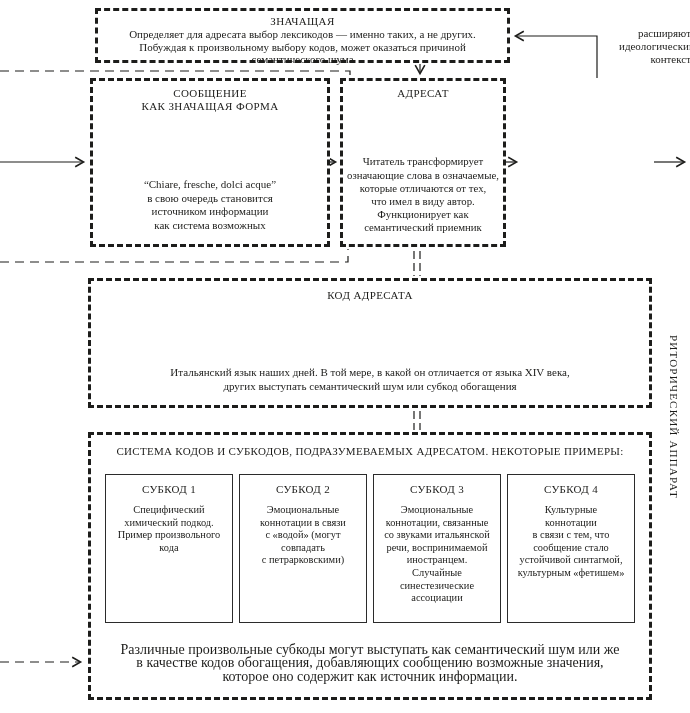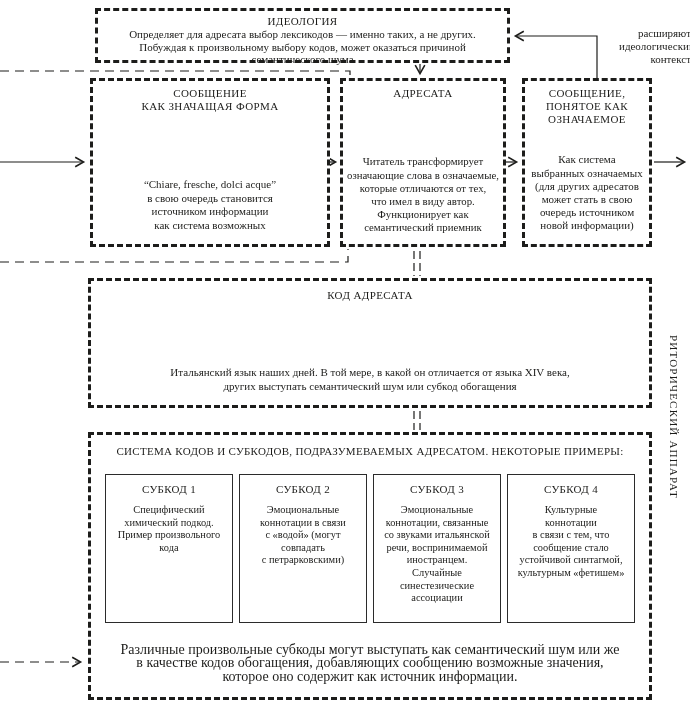--- a/index.html
+++ b/index.html
@@ -76,63 +76,51 @@
       <path d="M0,262 H348 V249" stroke-dasharray="9,6"></path>
       <path d="M0,662 H80" stroke-dasharray="9,6" marker-end="url(#arr)"></path>
       <path d="M414,251 V276" stroke-dasharray="8,4"></path>
       <path d="M420,251 V276" stroke-dasharray="8,4"></path>
       <path d="M414,411 V430" stroke-dasharray="8,4"></path>
       <path d="M420,411 V430" stroke-dasharray="8,4"></path>
     </g>
   </svg>
 
   <div class="box" id="ideology-box">
-    <div class="title">ИДЕОЛОГИЯ</div>
+    <div class="title">ЗНАЧАЩАЯ</div>
     <div class="body">Определяет для адресата выбор лексикодов — именно таких, а не других.
 Побуждая к произвольному выбору кодов, может оказаться причиной
 семантического шума</div>
   </div>
 
   <div id="context-note">расширяют
 идеологический
 контекст</div>
 
   <div class="box" id="message-form-box">
     <div class="title">СООБЩЕНИЕ
 КАК ЗНАЧАЩАЯ ФОРМА</div>
     <div class="spacer"></div>
     <div class="body">“Chiare, fresche, dolci acque”
 в свою очередь становится
 источником информации
 как система возможных</div>
   </div>
 
   <div class="box" id="addressee-box">
-    <div class="title">АДРЕСАТА</div>
+    <div class="title">АДРЕСАТ</div>
     <div class="spacer"></div>
     <div class="body">Читатель трансформирует
 означающие слова в означаемые,
 которые отличаются от тех,
 что имел в виду автор.
 Функционирует как
 семантический приемник</div>
   </div>
 
-  <div class="box" id="message-signified-box">
-    <div class="title">СООБЩЕНИЕ,
-ПОНЯТОЕ КАК
-ОЗНАЧАЕМОЕ</div>
-    <div class="spacer"></div>
-    <div class="body">Как система
-выбранных означаемых
-(для других адресатов
-может стать в свою
-очередь источником
-новой информации)</div>
-  </div>
 
   <div class="box" id="code-box">
     <div class="title">КОД АДРЕСАТА</div>
     <div class="spacer"></div>
     <div class="body">Итальянский язык наших дней. В той мере, в какой он отличается от языка XIV века,
 других выступать семантический шум или субкод обогащения</div>
   </div>
 
   <div class="box" id="system-box">
     <div class="title">СИСТЕМА КОДОВ И СУБКОДОВ, ПОДРАЗУМЕВАЕМЫХ АДРЕСАТОМ. НЕКОТОРЫЕ ПРИМЕРЫ:</div>

